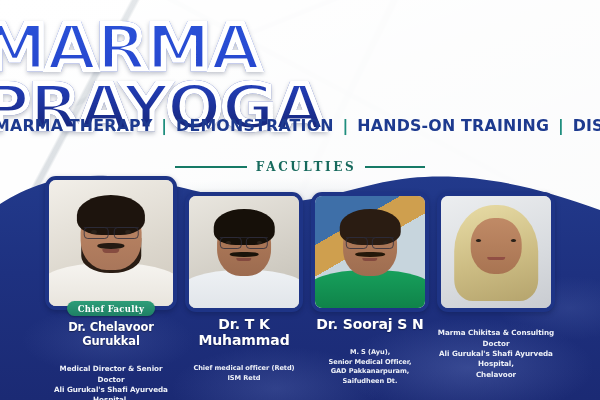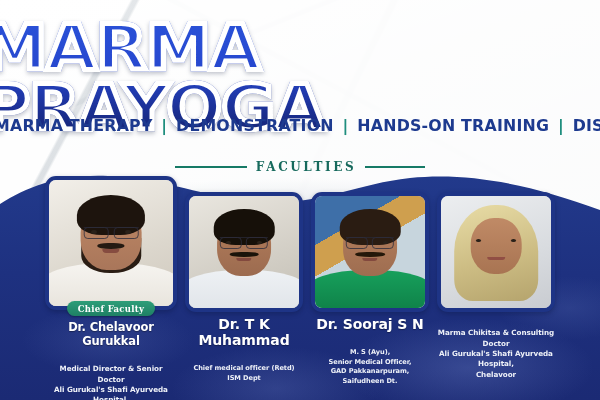--- a/index.html
+++ b/index.html
@@ -221,21 +221,21 @@
           <div class="glasses"></div>
           <div class="eyeL"></div>
             <div class="eyeR"></div>
           <div class="mous" style="width:26%;background:#1b1309"></div>
           <div class="mouth"></div>
         </div>
       </div>
       <div class="name">Dr. T K Muhammad</div>
       <div class="roles">
         <div>Chief medical officer (Retd)</div>
-        <div>ISM Dept</div>
+        <div>ISM Retd</div>
       </div>
     </div>
 
     <div class="card c3">
       <div class="photo">
         <div class="pimg">
           <div class="bg" style="background:linear-gradient(150deg,#3e6fa8 0 28%,#cf9f4e 28% 46%,#c7d5dd 46% 100%)"></div>
           <div class="shoulders" style="background:linear-gradient(180deg,#17a05c,#0e7e46)"></div>
           <div class="neck" style="background:#9c6b4f"></div>
           <div class="head" style="background:linear-gradient(180deg,#b8815f,#9e6d50)"></div>

